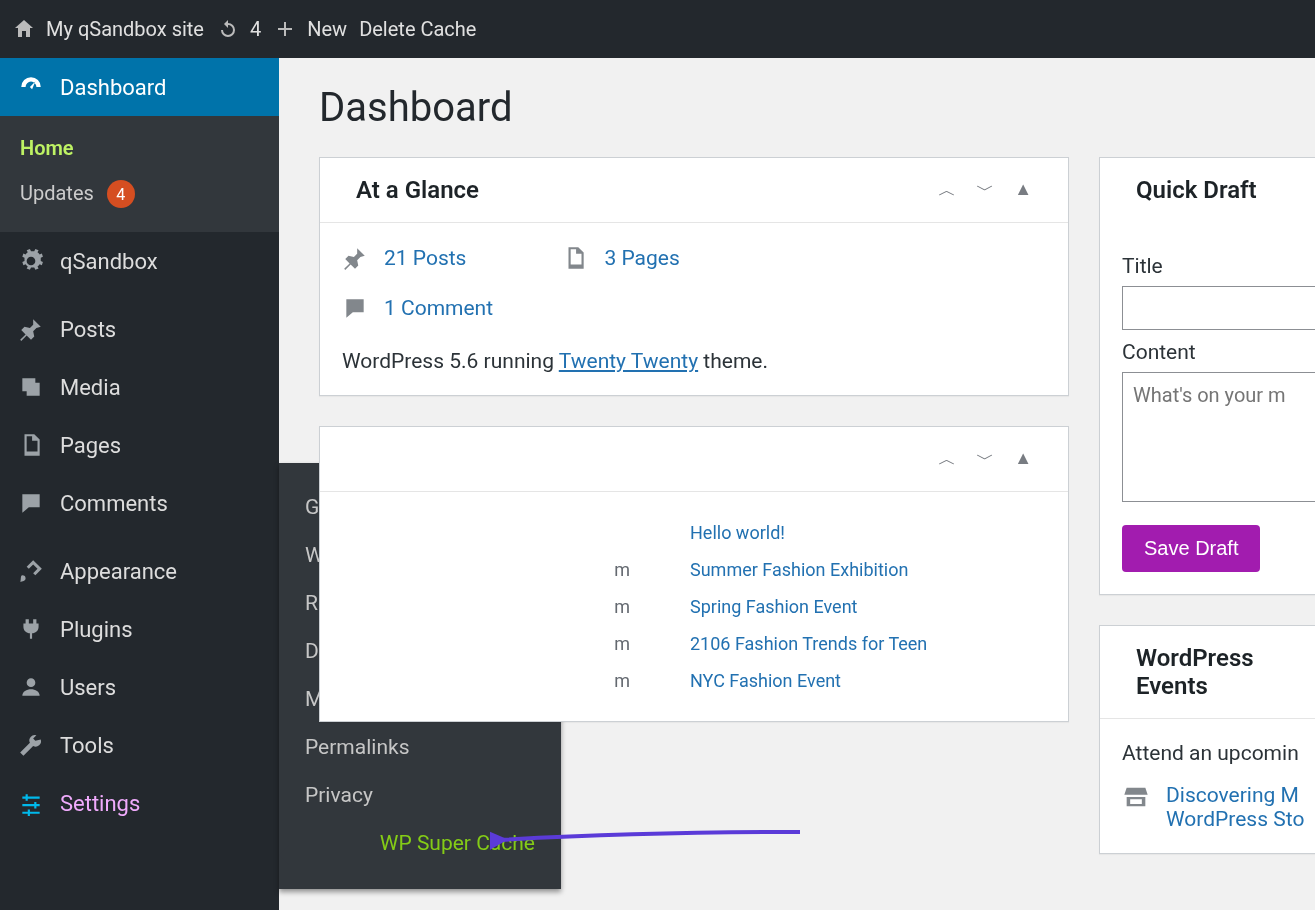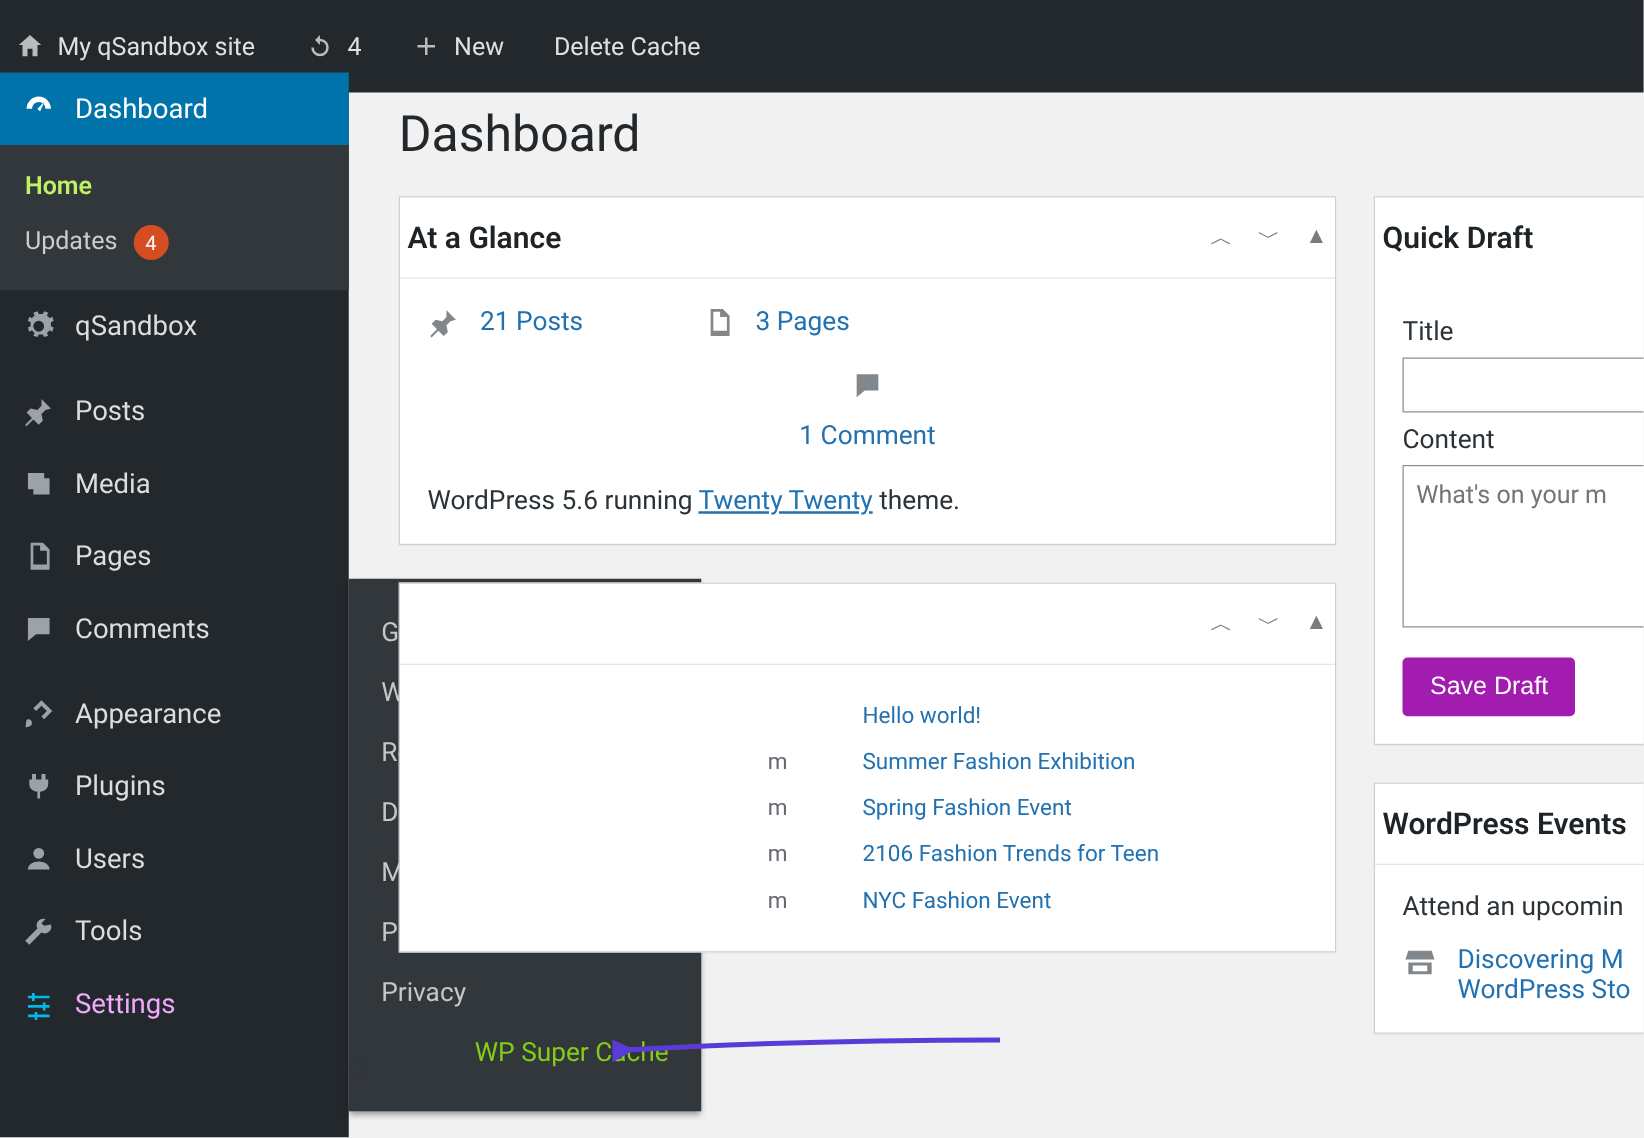--- a/index.html
+++ b/index.html
@@ -7,27 +7,27 @@
   font-family: -apple-system, BlinkMacSystemFont, "Segoe UI", Roboto, Oxygen-Sans, Ubuntu, Cantarell, "Helvetica Neue", sans-serif;
   background: #f1f1f1;
   width: 1315px;
   height: 910px;
   overflow: hidden;
   position: relative;
 }
 
 
 .adminbar {
-  height: 74px;
+  height: 58px;
   background: #23282d;
   color: #ccc;
   display: flex;
   align-items: center;
   padding: 6px 12px;
-  gap: 40px;
+  gap: 12px;
   font-size: 20px;
 }
 .adminbar .ab-item { display:flex; align-items:center; gap:10px; cursor:pointer; color:#e0e0e0;}
 .adminbar svg { width:24px; height:24px; fill:#bbb; }
 
 
 .sidebar {
   position:absolute; top:58px; left:0; width:279px; bottom:0;
   background:#23282d; color:#eee; font-size:22px;
 }
@@ -80,21 +80,21 @@
 .cols { display:flex; gap:30px; }
 .col { flex:0 0 750px; }
 .col.side { flex:0 0 260px; }
 
 .postbox {
   background:#fff; border:1px solid #ccd0d4; box-shadow:0 1px 1px rgba(0,0,0,.04);
   margin-bottom:30px;
 }
 .postbox .hndle {
   display:flex; align-items:center; justify-content:space-between;
-  padding:18px 6px; border-bottom:1px solid #e5e5e5;
+  padding:18px 36px; border-bottom:1px solid #e5e5e5;
 }
 .postbox .hndle h2 { font-size:24px; font-weight:600; color:#1d2327; }
 .hndle .controls { display:flex; gap:20px; color:#787c82; }
 .hndle .controls span { cursor:pointer; font-size:18px; }
 .postbox .inside { padding:22px; font-size:21px; color:#2c3338; }
 
 .glance-row { display:flex; gap:96px; margin-bottom:24px;}
 .glance-item { display:flex; align-items:center; gap:16px; color:#2271b1; cursor:pointer;}
 .glance-item svg { width:26px; height:26px; fill:#82878c;}
 .running-line { font-size:21px; color:#2c3338; margin-top:10px;}
@@ -278,21 +278,21 @@
                 </svg>
               <span>21 Posts</span>
             </div>
             <div class="glance-item">
               <svg viewBox="0 0 24 24">
                   <path d="M6 2h9l5 5v15H6zM8 4v14h10V8h-5V4z"></path>
                 </svg>
               <span>3 Pages</span>
             </div>
           </div>
-          <div class="glance-item" style="margin-bottom:28px;flex-direction:column;">
+          <div class="glance-item" style="margin-bottom:28px;">
             <svg viewBox="0 0 24 24">
                 <path d="M4 4h16v12H10l-6 5z"></path>
               </svg>
             <span>1 Comment</span>
           </div>
           <div class="running-line">
             <span>WordPress 5.6 running </span><a>Twenty Twenty</a><span> theme.</span>
           </div>
         </div>
       </div>

